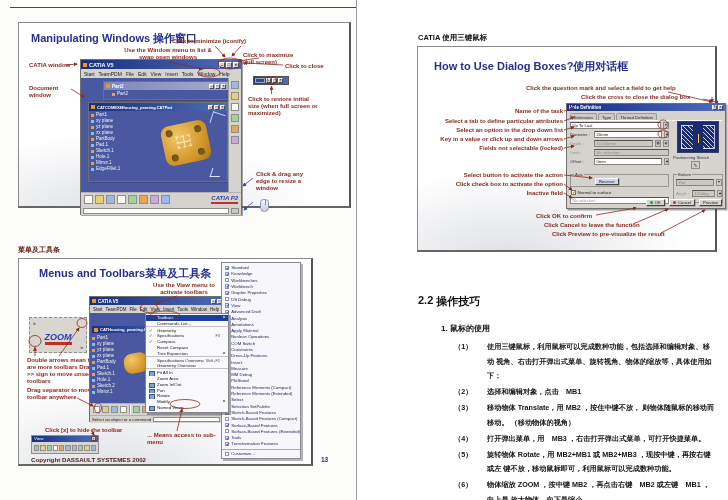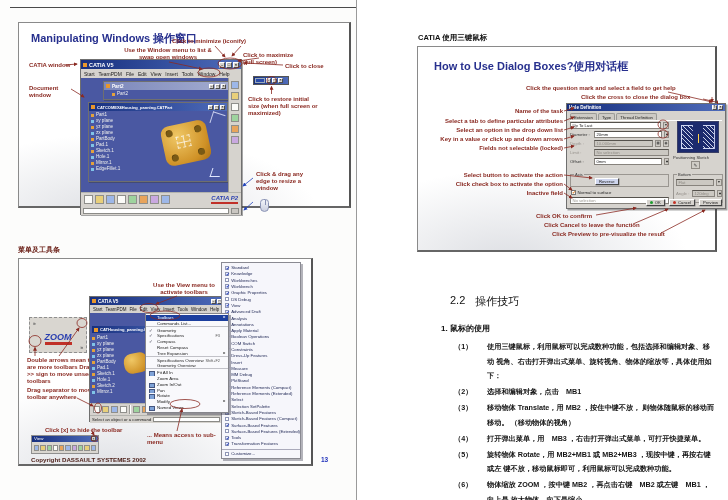--- a/index.html
+++ b/index.html
@@ -103,21 +103,21 @@
 .sketchprev::after{content:"";position:absolute;left:50%;top:40%;width:1px;height:30%;background:#ffd34d;}
 .grp{position:absolute;border:1px solid #9a9691;}
 .grp>.glab{position:absolute;left:3px;top:-3px;background:#d6d3ce;font-size:4.1px;line-height:5px;padding:0 1px;color:#333;}
 .pbtn{background:#d6d3ce;border:1px solid #fff;border-right-color:#444;border-bottom-color:#444;box-shadow:0.5px 0.5px 0 #888;font-size:4.2px;height:7.5px;display:inline-flex;align-items:center;gap:2px;padding:0 3px;color:#222;white-space:nowrap;}
 .pbtn .dot{width:3.2px;height:3.2px;border-radius:50%;}
 .dot.green{background:#1f9e30;} .dot.red{background:#c43226;}
 .chkrow{position:absolute;display:flex;align-items:center;gap:2px;font-size:4.3px;color:#222;}
 .chk{width:4.5px;height:4.5px;border:0.5px solid #777;background:#fff;color:#d97b20;font-size:4.8px;line-height:3.8px;text-align:center;}
 
 .sec-head{position:absolute;color:#111;font-weight:bold;font-size:7.5px;}
-.h22{position:absolute;color:#111;font-weight:normal;font-size:11px;display:flex;gap:10px;margin-left:32px;}
+.h22{position:absolute;color:#111;font-weight:bold;font-size:11px;display:flex;gap:3px;}
 .sub1{position:absolute;color:#111;font-weight:bold;font-size:8px;}
 .items{position:absolute;display:flex;flex-direction:column;gap:1.5px;}
 .item{display:flex;gap:9px;font-size:7.2px;font-weight:bold;color:#141414;line-height:14.5px;}
 .item .n{flex:0 0 24px;}
 .item .t{width:228px;}
 
 .mouse{position:absolute;width:9px;height:13px;border:1px solid #8a93b5;border-radius:4px 4px 5px 5px;background:linear-gradient(#f2f4fa,#c9cede);}
 .mouse::before{content:"";position:absolute;left:4px;top:0;width:1px;height:5px;background:#8a93b5;}
 .restore-bar{position:absolute;height:9px;display:flex;align-items:center;background:linear-gradient(90deg,#17307f,#4f6cba);border:1px solid #555;padding:0 1px;gap:1px;}
 .restore-bar .blueseg{width:10px;height:5px;background:#2a4aa8;border:0.5px solid #9ab;}
@@ -285,20 +285,21 @@
       <g fill="none" stroke="#2244bb" stroke-width="0.8">
         <path d="M234,155 L224,163" marker-end="url(#arwB)"></path>
         <path d="M234,179 L225,187" marker-end="url(#arwB)"></path>
       </g>
     </svg>
   </div>
 
   <div class="sec-label" style="left:8px;top:237px;">菜单及工具条</div>
 
   <div class="slidebox" style="left:8px;top:250px;width:295px;height:208px;">
+    <div class="slide-title" style="left:20px;top:7px;">Menus and Toolbars菜单及工具条</div>
 
     <div class="red-ann c" style="left:123px;top:23px;width:84px;">Use the View menu to activate toolbars</div>
     <div class="red-ann" style="left:8px;top:98px;width:82px;">Double arrows mean there are more toolbars Drag the &gt;&gt; sign to move unseen toolbars</div>
     <div class="red-ann" style="left:8px;top:128px;width:80px;">Drag separator to move the toolbar anywhere</div>
     <div class="red-ann" style="left:26px;top:168px;width:90px;">Click [x] to hide the toolbar</div>
     <div class="red-ann" style="left:128px;top:173px;width:80px;">... Means access to sub-menu</div>
     <div class="red-ann" style="left:12px;top:197px;width:120px;font-size:6.2px;color:#4a1d16;">Copyright DASSAULT SYSTEMES 2002</div>
 
     <div class="tgfx" style="left:10px;top:58px;width:58px;height:36px;padding:3px;">
       <div class="dblarrow">»</div>

